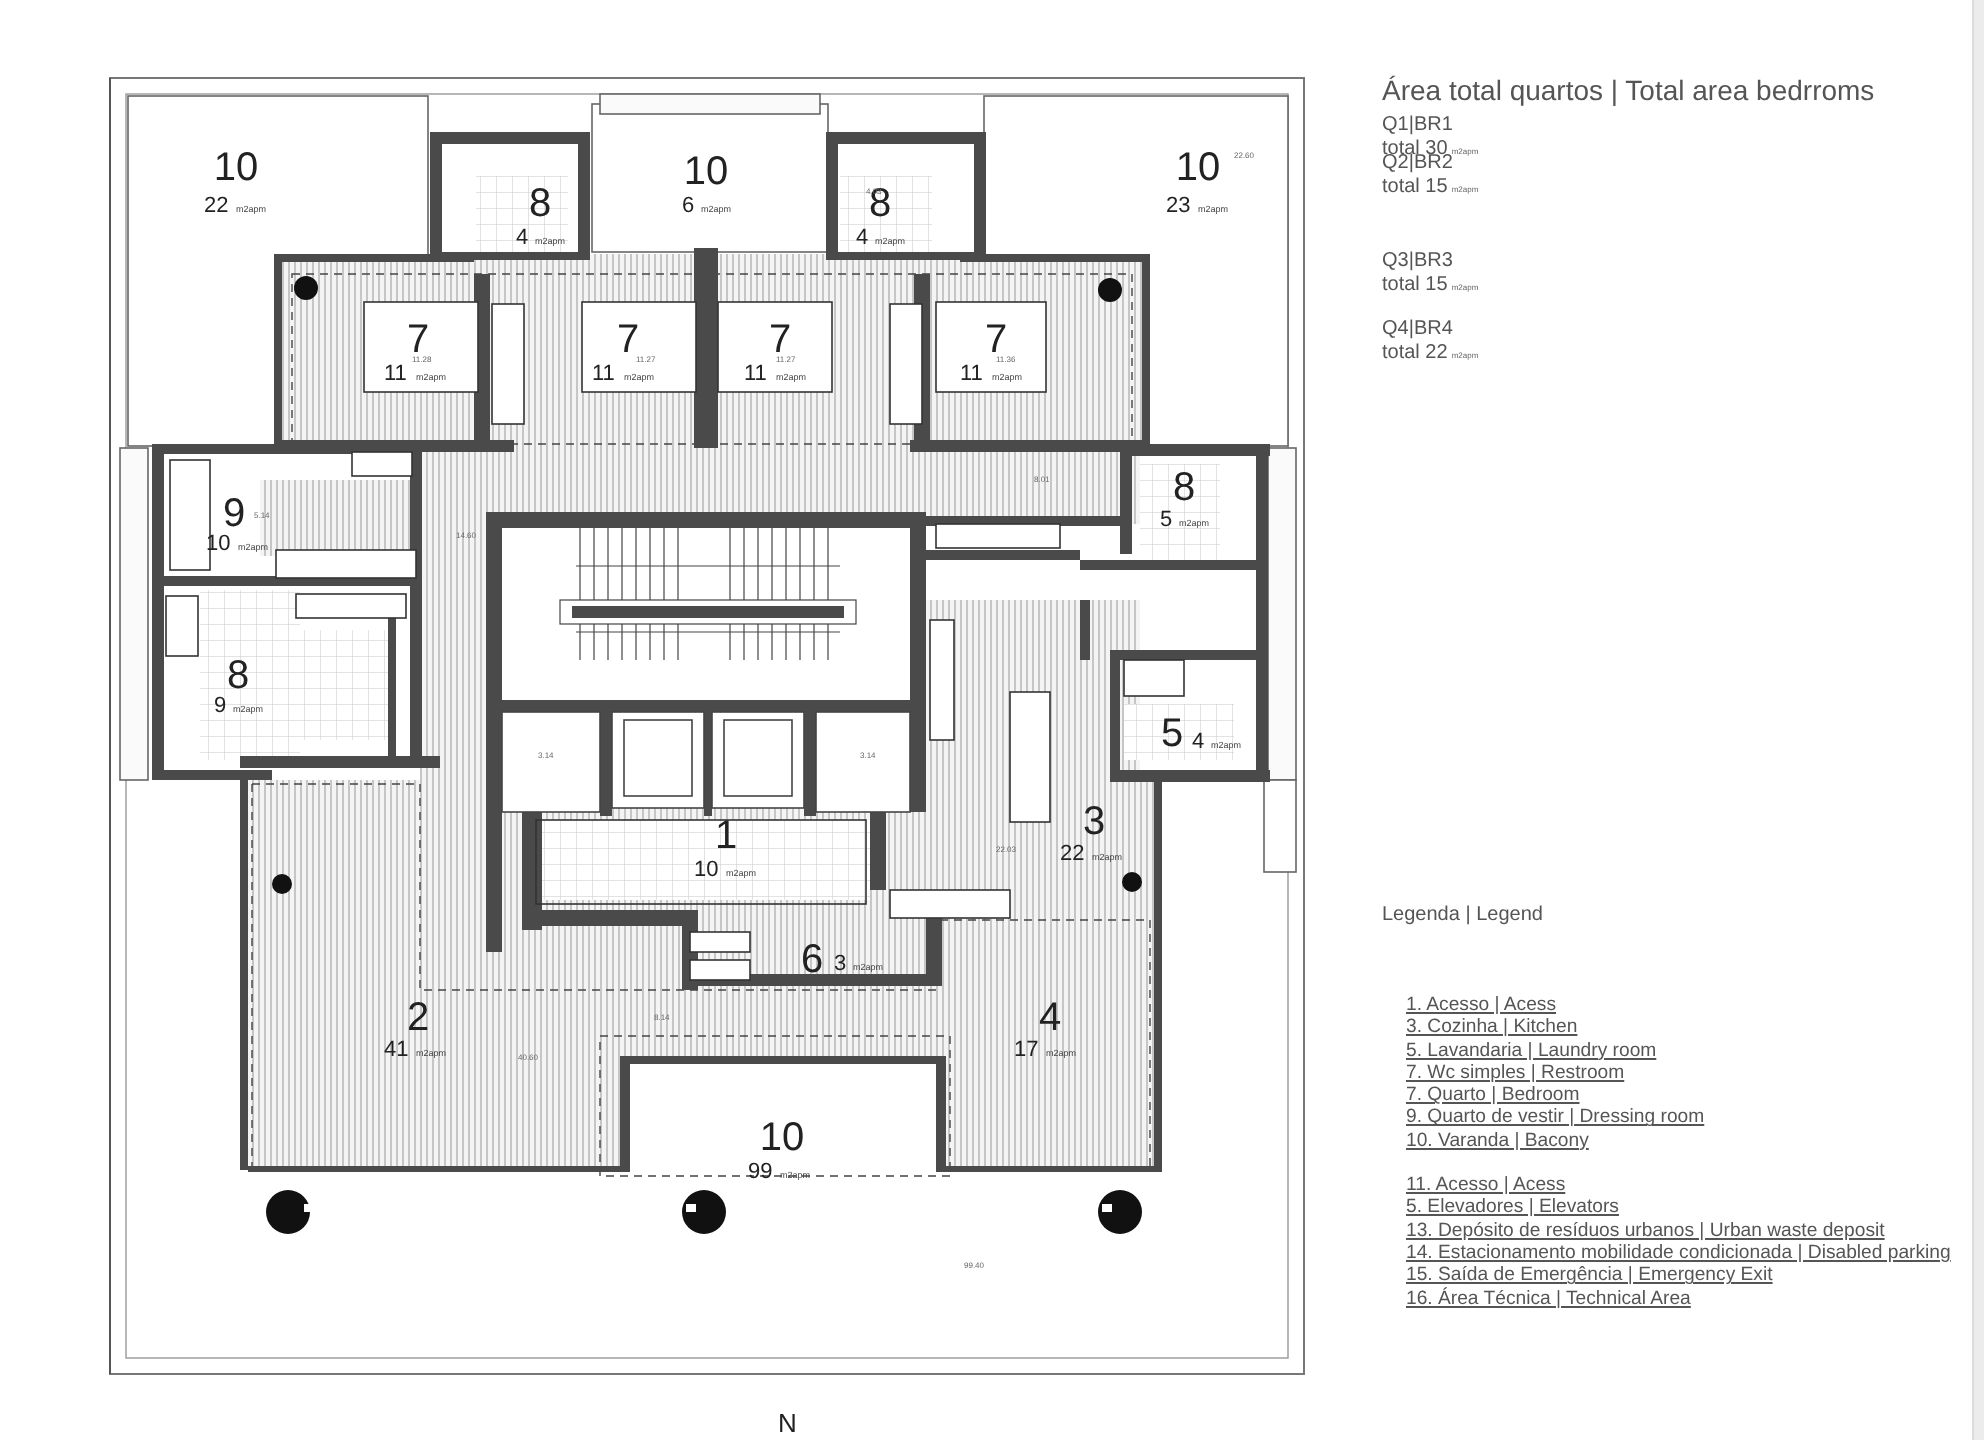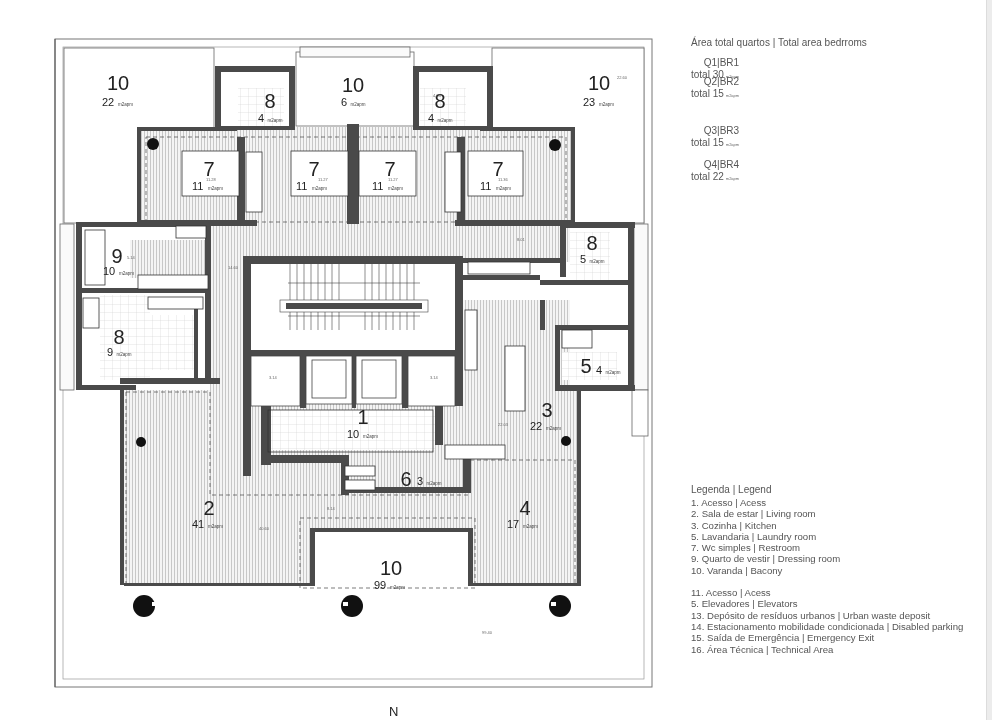--- a/index.html
+++ b/index.html
@@ -4,25 +4,25 @@
 <style>
   html, body { margin:0; padding:0; background:#ffffff; }
   body { width:992px; height:720px; position:relative; overflow:hidden; font-family:"Liberation Sans", sans-serif; color:#333; }
   #plan { position:absolute; left:0; top:0; width:680px; height:720px; }
   .room-num { font-family:"Liberation Sans", sans-serif; fill:#222; }
   .room-area { font-family:"Liberation Sans", sans-serif; fill:#222; }
   .unit { font-family:"Liberation Sans", sans-serif; fill:#444; }
   .tiny { font-family:"Liberation Sans", sans-serif; fill:#666; font-size:4px; }
   .north { position:absolute; left:389px; top:704px; font-size:13px; color:#222; }
   .side { position:absolute; left:691px; top:0; width:290px; }
-  .side-title { position:absolute; left:0; top:37px; font-size:10px; color:#555; white-space:nowrap; }
-  .br { position:absolute; left:0; font-size:10px; color:#555; line-height:12px;text-align:right; }
+  .side-title { position:absolute; left:0; top:37px; font-size:14px; color:#555; white-space:nowrap; }
+  .br { position:absolute; left:0; font-size:10px; color:#555; line-height:12px; }
   .br .u { font-size:4px; color:#666; margin-left:2px; }
-  .legend-title { position:absolute; left:0; top:484px; font-size:10px; color:#555; }
-  .legend-list { position:absolute; left:0; top:497px; font-size:9.6px; color:#555; line-height:11.3px; white-space:nowrap; }
+  .legend-title { position:absolute; left:0; top:452px; font-size:10px; color:#555; }
+  .legend-list { position:absolute; left:12px; top:497px; font-size:9.6px; color:#555; line-height:11.3px; white-space:nowrap;text-decoration:underline; }
   .legend-list .gap { height:11px; }
   .scrollbar { position:absolute; left:986px; top:0; width:6px; height:720px; background:#ececec; border-left:1px solid #dcdcdc; }
 </style>
 </head>
 <body>
 
 <svg id="plan" viewBox="0 0 680 720" xmlns="http://www.w3.org/2000/svg">
   <defs>
     <pattern id="hatch" width="3" height="10" patternUnits="userSpaceOnUse">
       <rect width="3" height="10" fill="#f4f4f4"></rect>
@@ -339,24 +339,24 @@
     <div><span>total 15</span><span class="u">m2apm</span></div>
   </div>
   <div class="br" style="top:159px">
     <div>Q4|BR4</div>
     <div><span>total 22</span><span class="u">m2apm</span></div>
   </div>
 
   <div class="legend-title">Legenda | Legend</div>
   <div class="legend-list" id="legend-list">
       <div>1. Acesso | Acess</div>
-      <div>2. Sala de estar | Living room</div>
       <div>3. Cozinha | Kitchen</div>
       <div>5. Lavandaria | Laundry room</div>
       <div>7. Wc simples | Restroom</div>
+      <div>7. Quarto | Bedroom</div>
       <div>9. Quarto de vestir | Dressing room</div>
       <div>10. Varanda | Bacony</div>
       <div class="gap"></div>
       <div>11. Acesso | Acess</div>
       <div>5. Elevadores | Elevators</div>
       <div>13. Depósito de resíduos urbanos | Urban waste deposit</div>
       <div>14. Estacionamento mobilidade condicionada | Disabled parking</div>
       <div>15. Saída de Emergência | Emergency Exit</div>
       <div>16. Área Técnica | Technical Area</div>
     </div>

